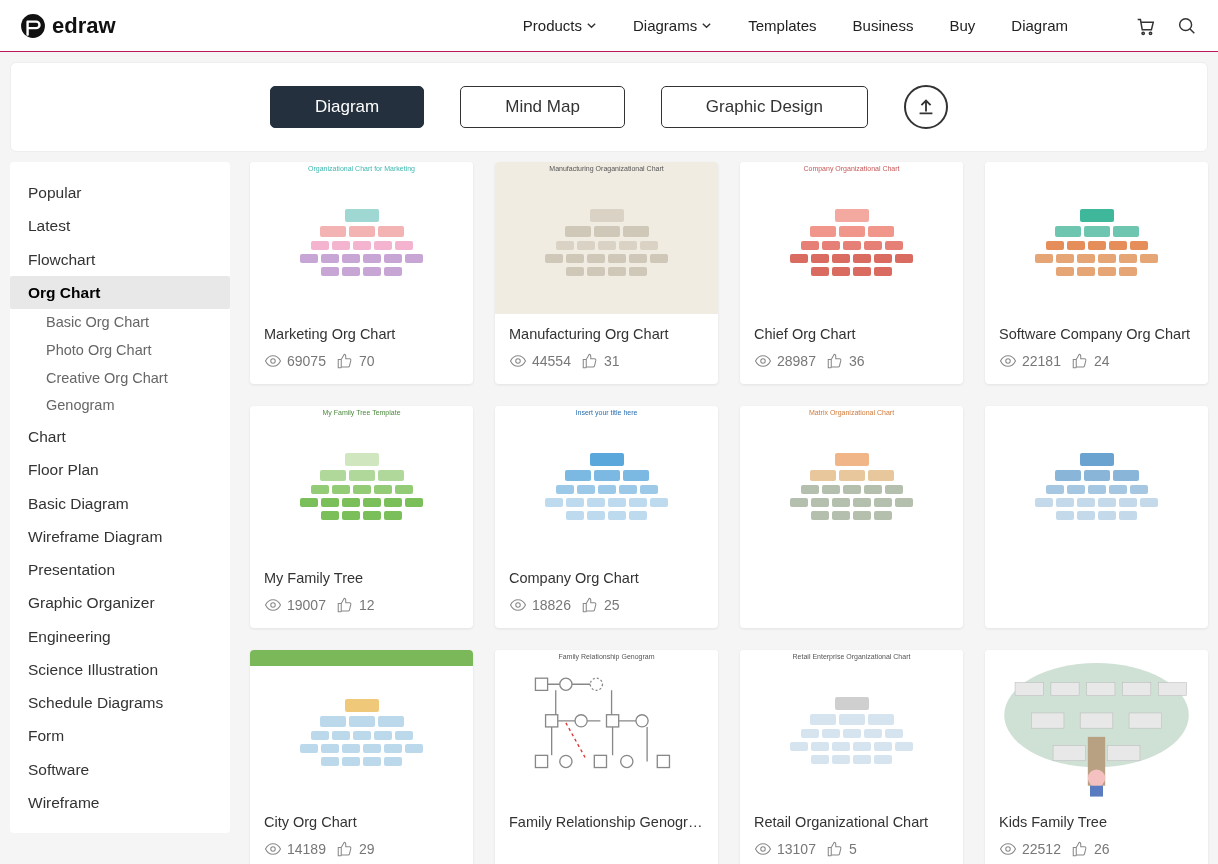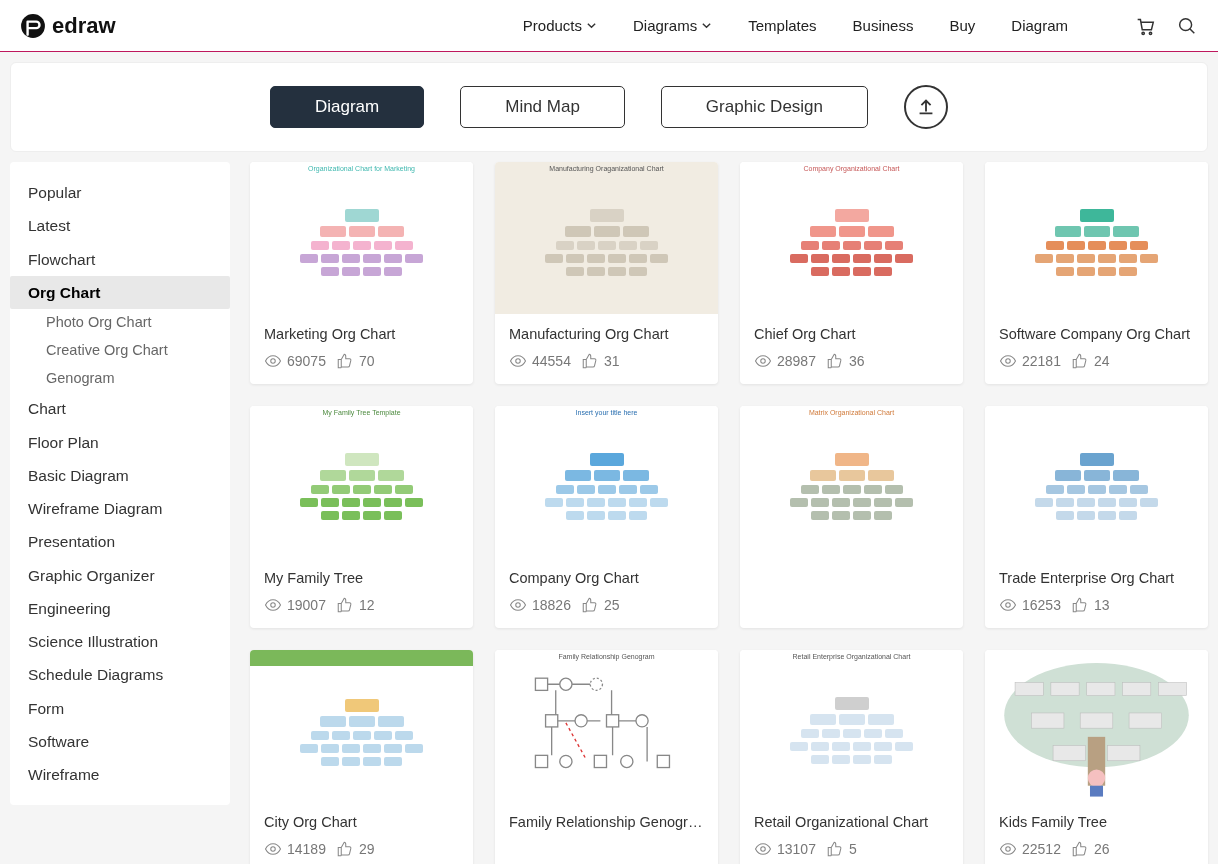--- a/index.html
+++ b/index.html
@@ -110,20 +110,21 @@
   </div>
 </div>
 
 <div class="main">
 
   <div class="sidebar">
     <div class="side-item">Popular</div>
     <div class="side-item">Latest</div>
     <div class="side-item">Flowchart</div>
     <div class="side-item selected">Org Chart</div>
+    <div class="side-sub">Basic Org Chart</div>
     <div class="side-sub">Photo Org Chart</div>
     <div class="side-sub">Creative Org Chart</div>
     <div class="side-sub">Genogram</div>
     <div class="side-item">Chart</div>
     <div class="side-item">Floor Plan</div>
     <div class="side-item">Basic Diagram</div>
     <div class="side-item">Wireframe Diagram</div>
     <div class="side-item">Presentation</div>
     <div class="side-item">Graphic Organizer</div>
     <div class="side-item">Engineering</div>
@@ -538,39 +539,20 @@
               <div class="block b-sm" style="background:#c4d9ea"></div>
             </div>
       <div class="row">
               <div class="block b-sm" style="background:#c4d9ea"></div>
               <div class="block b-sm" style="background:#c4d9ea"></div>
               <div class="block b-sm" style="background:#c4d9ea"></div>
               <div class="block b-sm" style="background:#c4d9ea"></div>
             </div>
     </div>
   </div>
-    <div class="card-body">
-      <div class="card-title">Trade Enterprise Org Chart</div>
-
-    <div class="card-stats">
-      <div class="stat">
-              <svg viewBox="0 0 24 24">
-                <path d="M2 12s3.5-7 10-7 10 7 10 7-3.5 7-10 7S2 12 2 12z"></path>
-                <circle cx="12" cy="12" r="3"></circle>
-              </svg>
-              <span>16253</span>
-            </div>
-      <div class="stat">
-              <svg viewBox="0 0 24 24">
-                <path d="M7 21V10M7 10l4-7c1 0 2 1 2 3v3h5c1.5 0 2 1 1.7 2.5l-1.7 7c-.2 1-1 1.5-2 1.5H7M7 10H3v11h4"></path>
-              </svg>
-              <span>13</span>
-            </div>
-    </div>
-    </div>
       </div>
       <div class="card">
     <div class="thumb" style="background:#ffffff">
     <div style="position:absolute;top:0;left:0;right:0;height:16px;background:#7bb85a"></div>
     <div class="thumb-title" style="color:#5a9a3e"></div>
     <div class="thumb-inner" style="top:18px">
       <div class="row">
               <div class="block b-lg" style="background:#f0c879"></div>
             </div>
       <div class="row">

